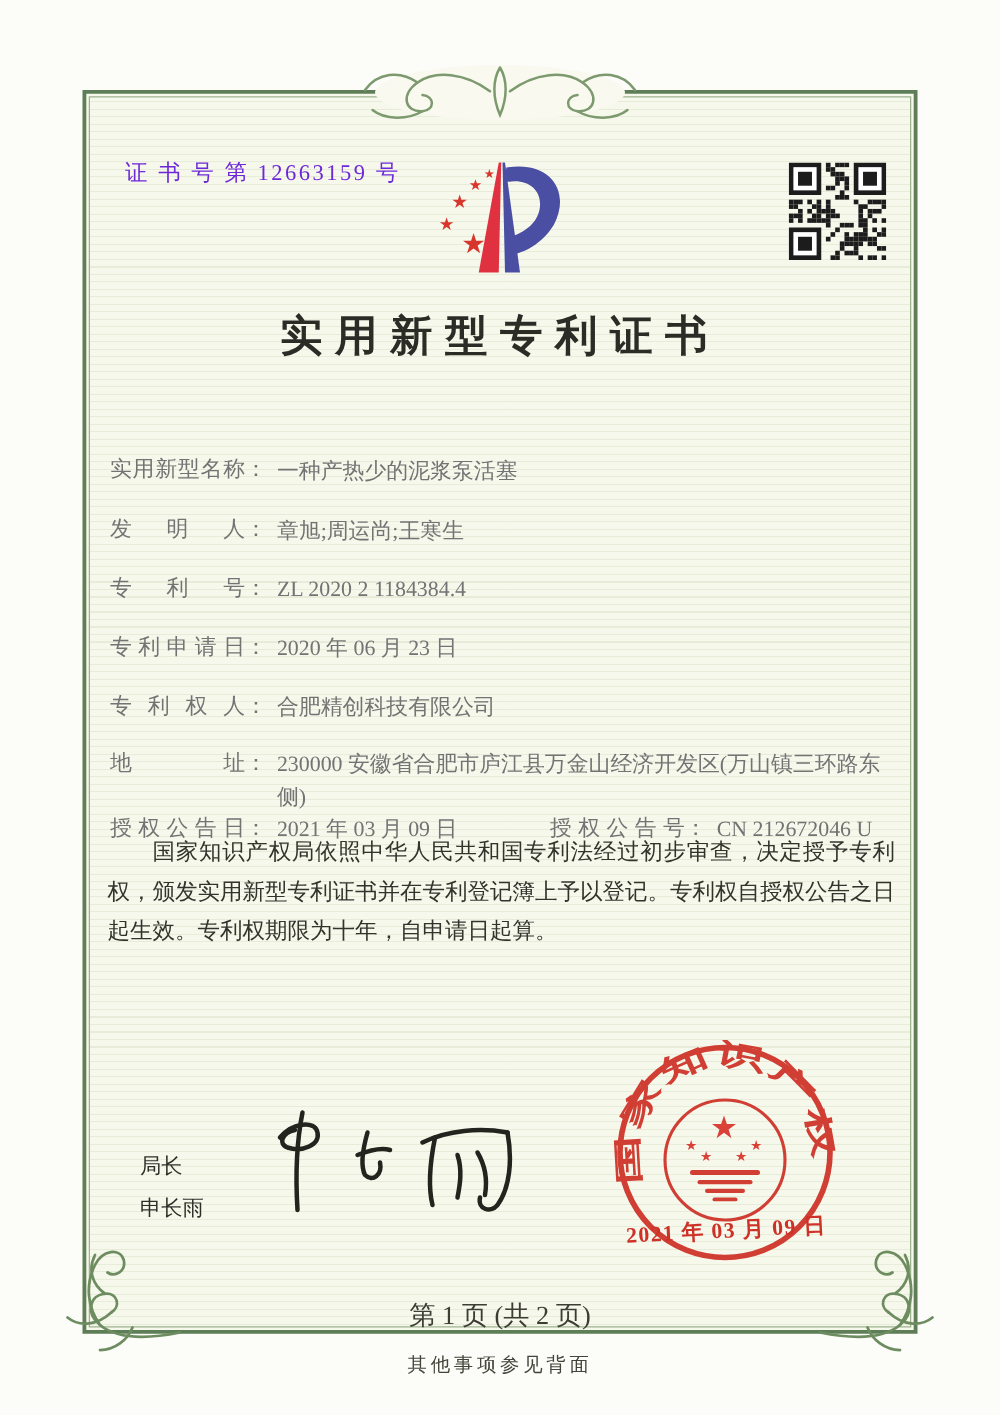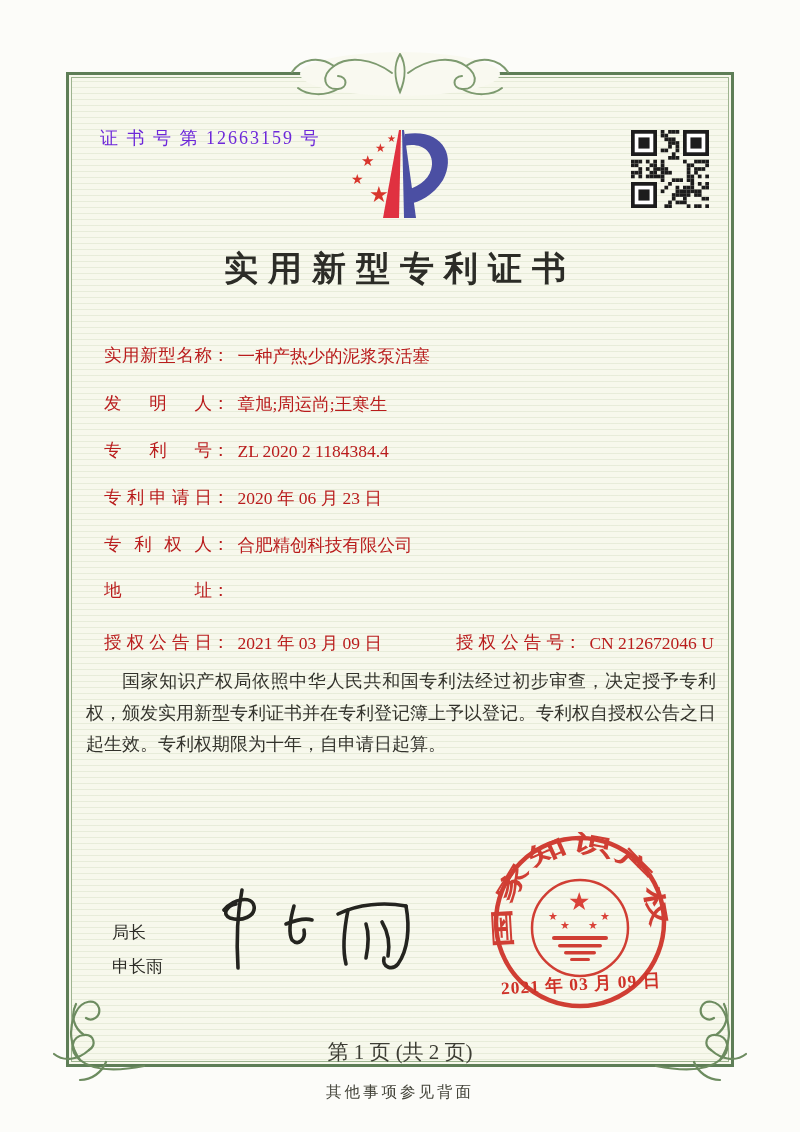--- a/index.html
+++ b/index.html
@@ -15,21 +15,21 @@
     border:3px solid #5e7e57;
     box-shadow:inset 0 0 0 2px #f7f8ec, inset 0 0 0 3px #9db38f;
     background:
       repeating-linear-gradient(180deg, rgba(150,175,120,.16) 0 1px, transparent 1px 6px),
       #f7f8ec;
   }
   .abs{position:absolute;}
   .cert-no{left:100px;top:126px;font-size:18px;letter-spacing:2px;color:#6d28d9;}
   .title{left:0;top:246px;width:800px;text-align:center;font-size:34px;font-weight:600;
          letter-spacing:10px;color:#2c2c27;}
-  .frow{left:104px;width:640px;font-size:17.5px;display:flex;align-items:flex-start;color:#b91c1c;}
+  .frow{left:88px;width:640px;font-size:17.5px;display:flex;align-items:flex-start;color:#737373;margin-top:20px;}
   .flabel{display:inline-block;width:108px;text-align:justify;text-align-last:justify;flex:none;}
   .fcolon{flex:none;}
   .fvalue{margin-left:8px;max-width:500px;line-height:26px;}
   .grant2{margin-left:74px;display:flex;}
   .paras{left:86px;top:666px;width:630px;font-size:18px;line-height:31.5px;color:#33332c;}
   .paras p{margin:0;text-indent:2em;text-align:justify;}
   .director{left:112px;top:916px;font-size:17px;color:#2e2e28;line-height:34px;}
   .sig{left:208px;top:880px;}
   .seal{left:490px;top:832px;opacity:.93;}
   .seal-date{left:492px;top:972px;width:178px;text-align:center;color:#ce3127;
@@ -244,20 +244,21 @@
   <span class="fvalue">2020 年 06 月 23 日</span>
 </div>
 <div class="abs frow" style="top:532px;">
   <span class="flabel">专利权人</span>
     <span class="fcolon">：</span>
   <span class="fvalue">合肥精创科技有限公司</span>
 </div>
 <div class="abs frow" style="top:578px;">
   <span class="flabel">地址</span>
     <span class="fcolon">：</span>
+  <span class="fvalue">230000 安徽省合肥市庐江县万金山经济开发区(万山镇三环路东侧)</span>
 </div>
 <div class="abs frow" style="top:630px;">
   <span class="flabel">授权公告日</span>
     <span class="fcolon">：</span>
   <span class="fvalue">2021 年 03 月 09 日</span>
   <span class="grant2">
     <span class="flabel">授权公告号</span>
       <span class="fcolon">：</span>
     <span class="fvalue">CN 212672046 U</span>
   </span>

